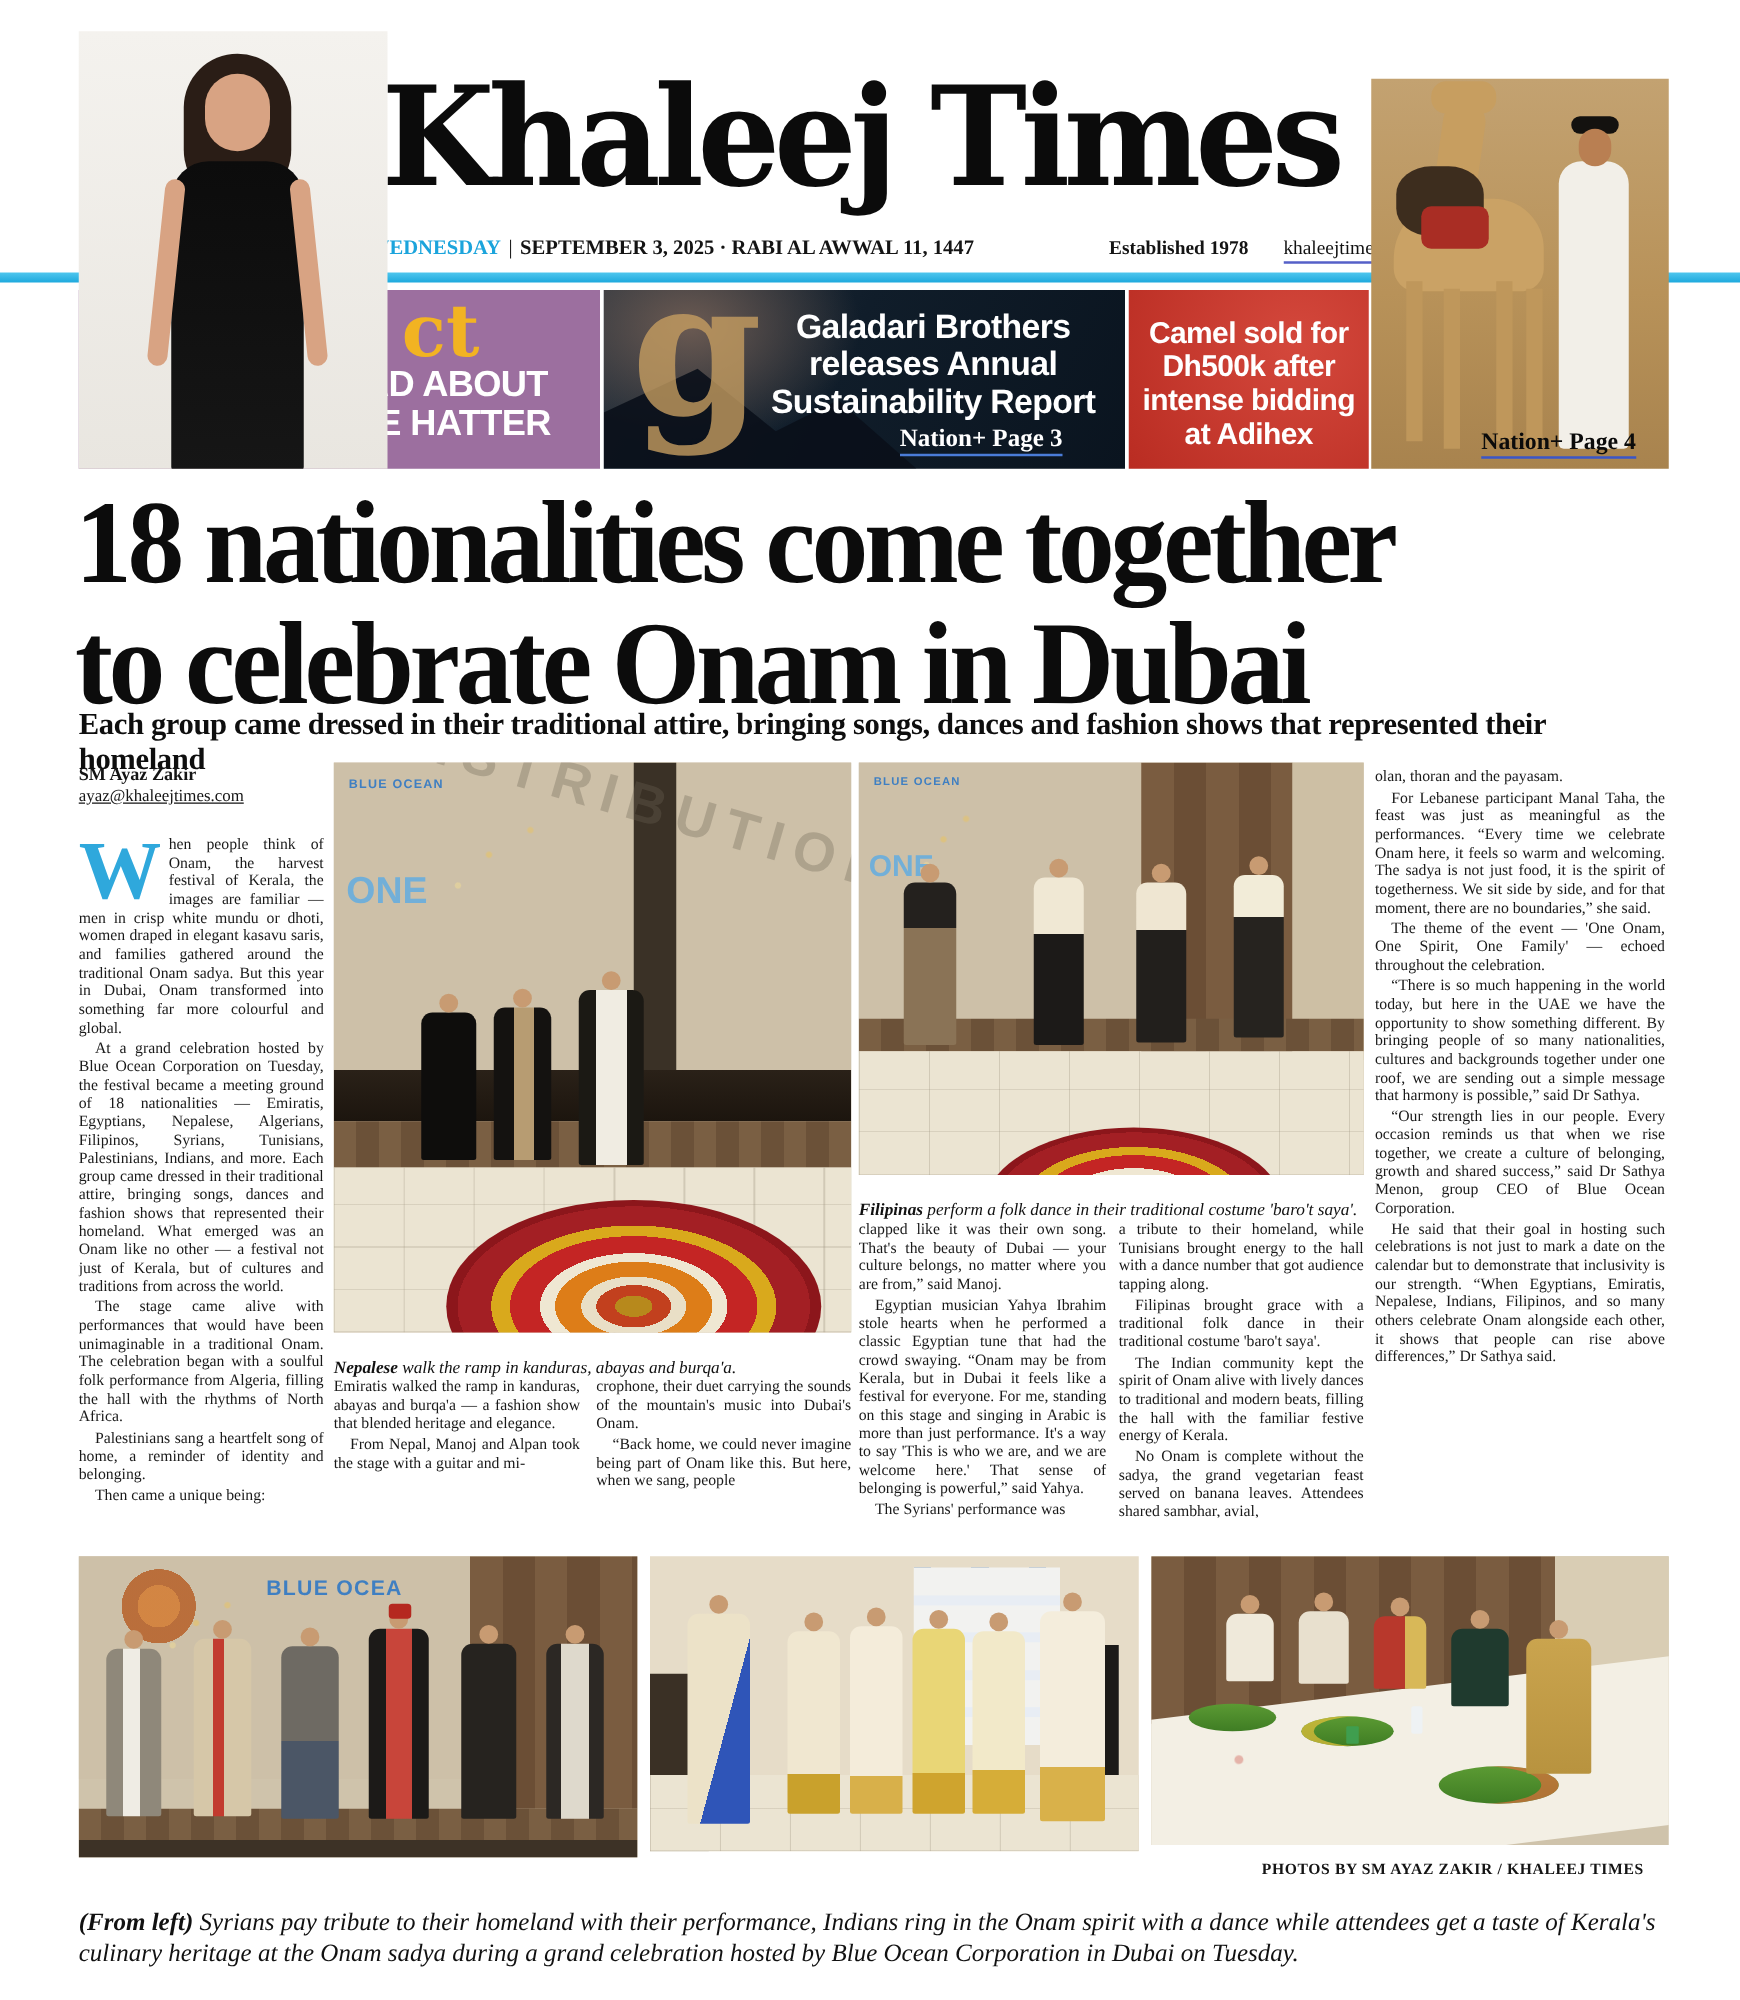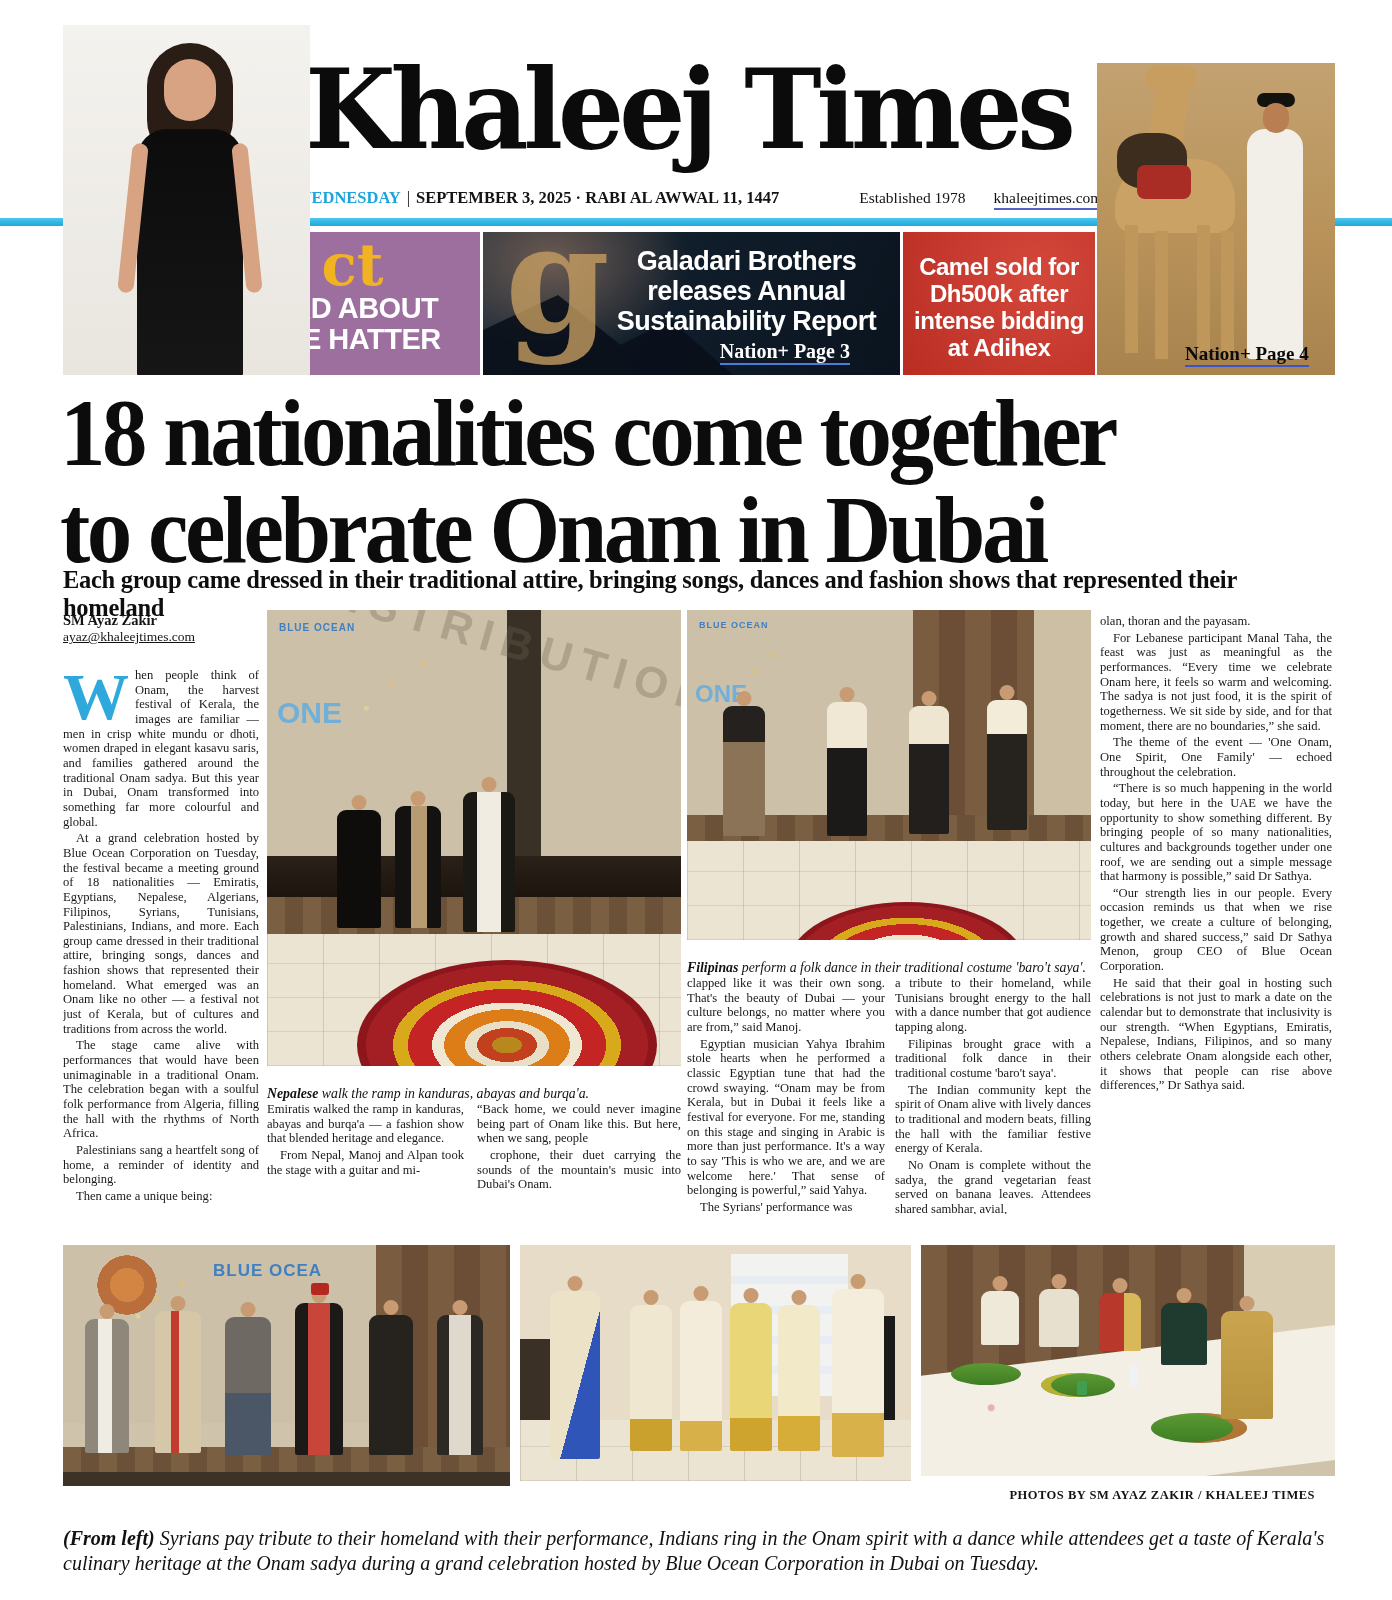--- a/index.html
+++ b/index.html
@@ -6,21 +6,21 @@
   .page{position:relative;width:1392px;height:1600px;background:#fff;margin:0 auto;overflow:hidden;
         font-family:"Liberation Serif","DejaVu Serif",serif;color:#141414;}
   .abs{position:absolute;}
 
   
   .masthead-title{left:288px;top:48px;width:800px;text-align:center;font-family:"DejaVu Serif",serif;
     font-weight:bold;font-size:104px;letter-spacing:-5px;line-height:1.2;color:#0b0b0b;transform:scaleY(1.06);}
   .dateline{left:295px;top:188px;width:1040px;display:flex;align-items:baseline;font-size:16.5px;font-weight:bold;}
   .dateline .day{color:#1ba4dc;}
   .dateline .sep{margin:0 6px;color:#111;font-weight:normal;}
-  .dateline .estd{margin-left:80px;font-weight:normal;font-size:15.5px;}
+  .dateline .estd{margin-left:108px;font-weight:bold;font-size:15.5px;}
   .dateline .site{margin-left:28px;font-weight:normal;font-size:15.5px;border-bottom:2px solid #5560c8;padding-bottom:1px;color:#111;cursor:pointer;}
   .cyan-bar{left:0;top:218px;width:1392px;height:8px;background:linear-gradient(#4fc6ee,#1ea9dd);z-index:1;}
 
   
   .promo{top:232px;height:143px;overflow:hidden;z-index:2;font-family:"Liberation Sans",sans-serif;}
   .promo-ct{left:63px;width:417px;background:#9c6f9f;}
   .ct-inner{position:absolute;left:170px;right:8px;top:6px;text-align:center;}
   .ct-logo{font-family:"DejaVu Serif",serif;font-weight:bold;font-size:58px;line-height:.95;color:#f2b322;}
   .ct-line{font-weight:bold;font-size:29px;line-height:1.05;color:#fff;letter-spacing:-.5px;}
   .promo-galadari{left:483px;width:417px;background:linear-gradient(115deg,#24303c 0%,#101d2a 45%,#0a141f 100%);}
@@ -192,22 +192,22 @@
     <div class="person" style="left:196px;top:182px;width:52px;height:140px;background:linear-gradient(90deg,#1b1914 0 26%,#f0ece2 26% 74%,#1b1914 74%);"></div>
     <div class="watermark" style="left:30px;top:50px;">DISTRIBUTION STRICTLY</div>
   </div>
   <p class="abs caption" style="left:267px;top:1072px;width:414px;"><b>Nepalese</b><span> walk the ramp in kanduras, abayas and burqa'a.</span></p>
 
   <div class="abs col" style="left:267px;top:1102px;width:197px;height:112px;">
       <p>Emiratis walked the ramp in kanduras, abayas and burqa'a — a fashion show that blended heritage and elegance.</p>
       <p>From Nepal, Manoj and Alpan took the stage with a guitar and mi-</p>
     </div>
   <div class="abs col" style="left:477px;top:1102px;width:204px;height:112px;">
+      <p>crophone, their duet carrying the sounds of the mountain's music into Dubai's  Onam.</p>
       <p>“Back home, we could never imagine being part of Onam like this. But here, when we sang, people</p>
-      <p>crophone, their duet carrying the sounds of the mountain's music into Dubai's  Onam.</p>
     </div>
 
   <div class="abs photo" style="left:687px;top:610px;width:404px;height:330px;">
     <div class="screen" style="left:0;top:0;width:56%;height:62%;"></div>
     <div class="brand" style="left:12px;top:10px;font-size:9px;">BLUE OCEAN</div>
     <div class="one-title" style="left:8px;top:70px;font-size:24px;">ONE</div>
     <div class="abs wood" style="left:56%;top:0;width:30%;height:72%;"></div>
     <div class="abs" style="left:86%;top:0;width:14%;height:72%;background:#cdbfa4;"></div>
     <div class="stage-front" style="left:0;top:62%;width:100%;height:8%;"></div>
     <div class="floor" style="left:0;top:70%;width:100%;height:30%;"></div>

